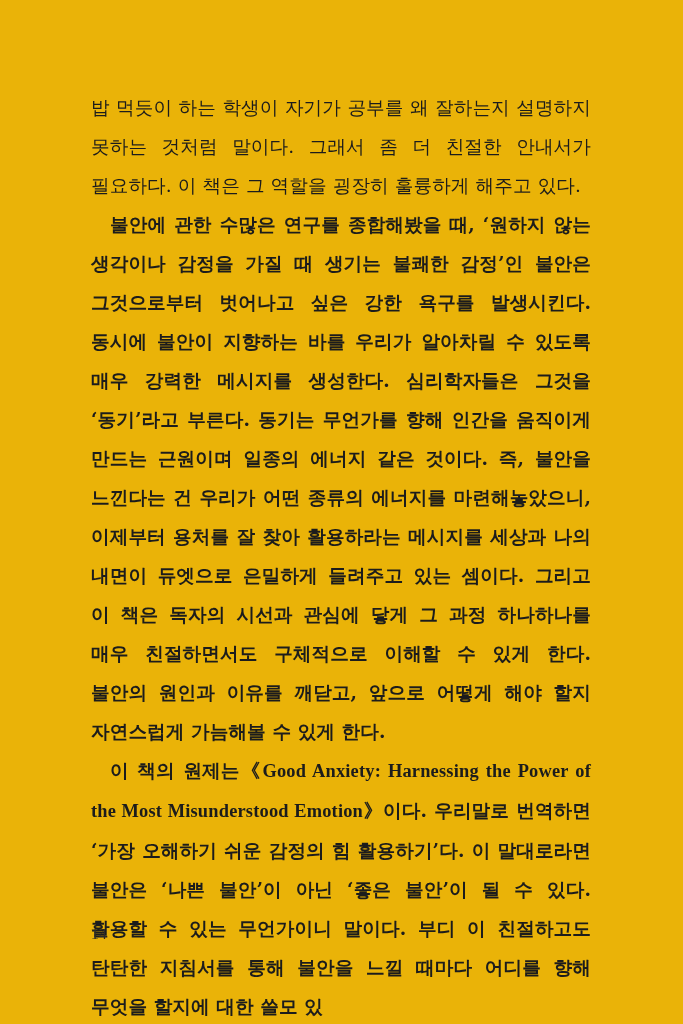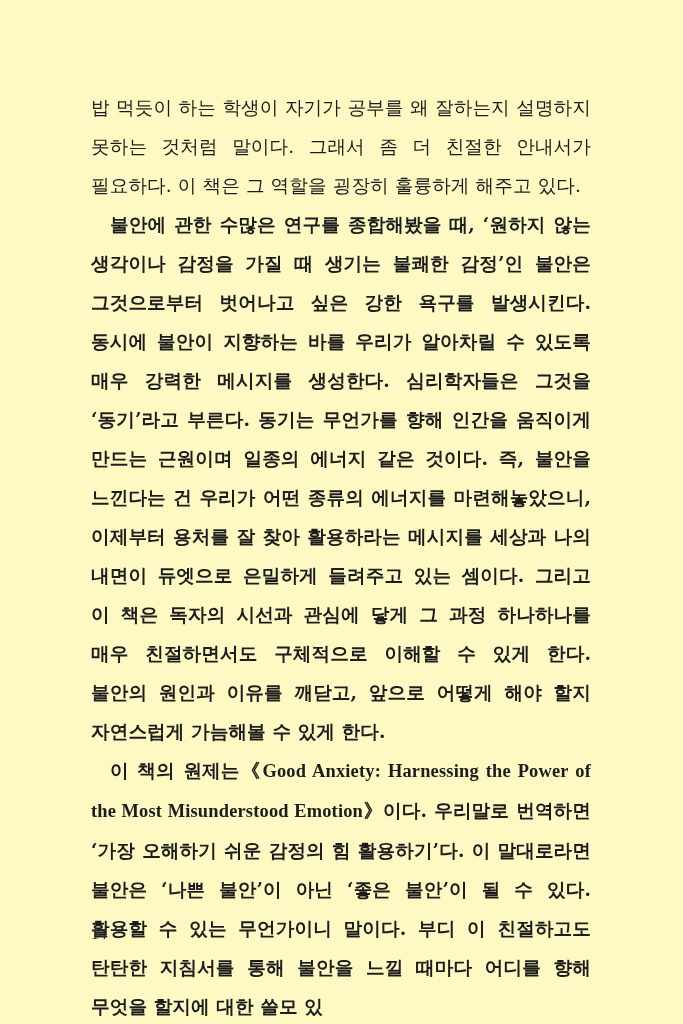--- a/index.html
+++ b/index.html
@@ -13,21 +13,21 @@
     position: relative;
     overflow: hidden;
     font-family: "DejaVu Serif", "Liberation Serif", serif;
     color: #1a1a1a;
     -webkit-font-smoothing: antialiased;
   }
 
   .page {
     position: absolute;
     inset: 0;
-    background: #fef9c3;
+    background: #eab308;
   }
 
   .text-block {
     position: absolute;
     left: 91px;
     top: 88px;
     width: 500px;
   }
 
   .para {

